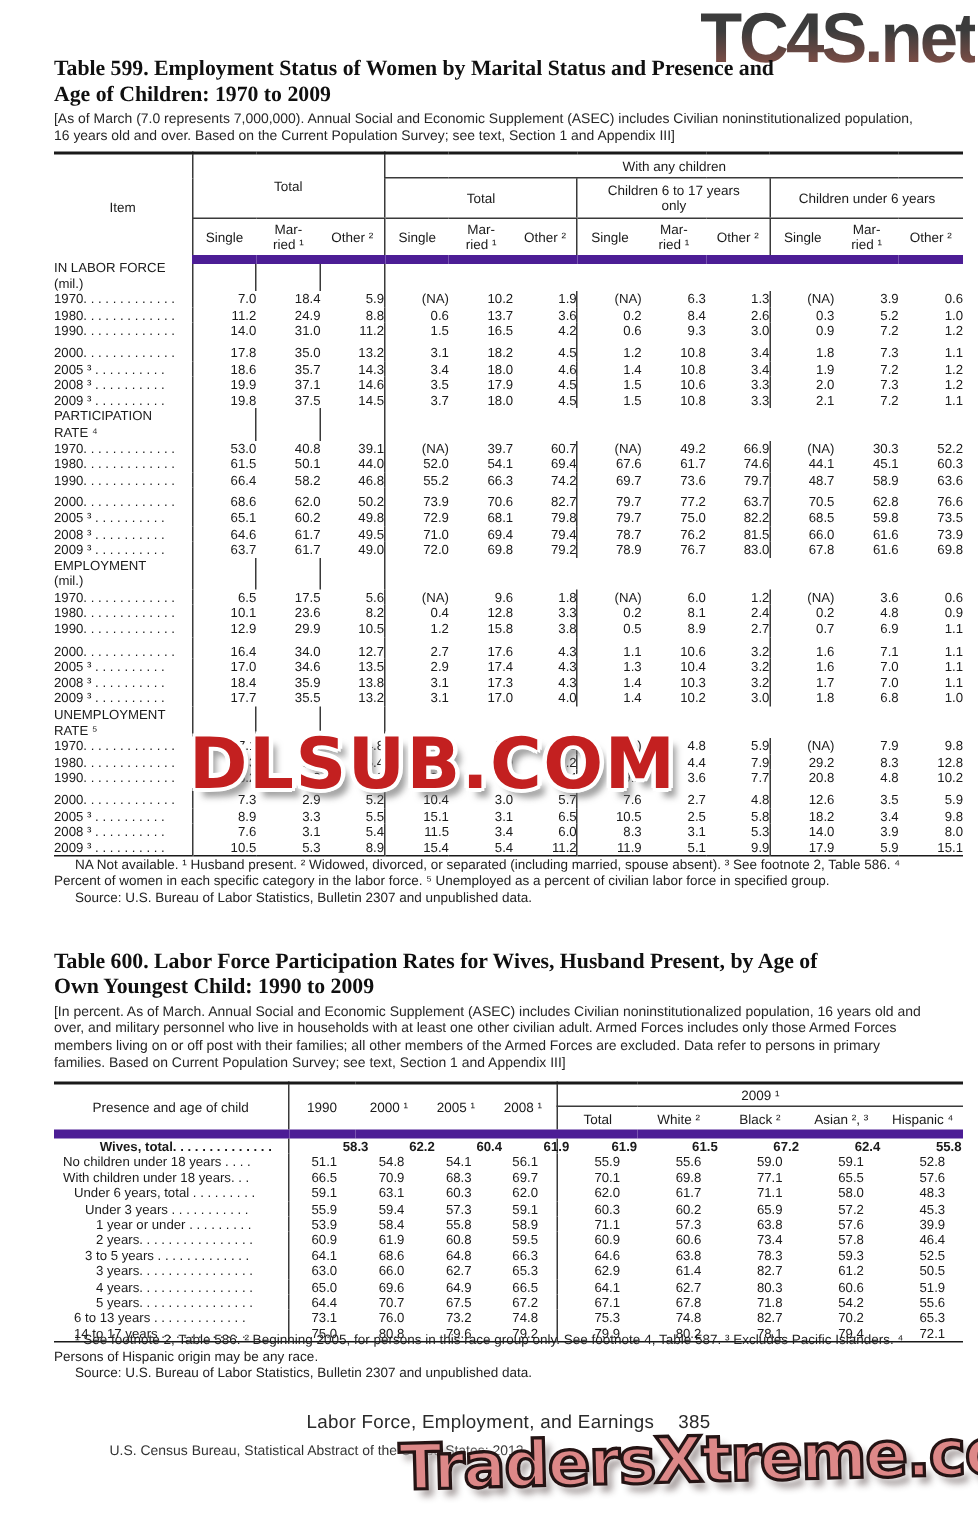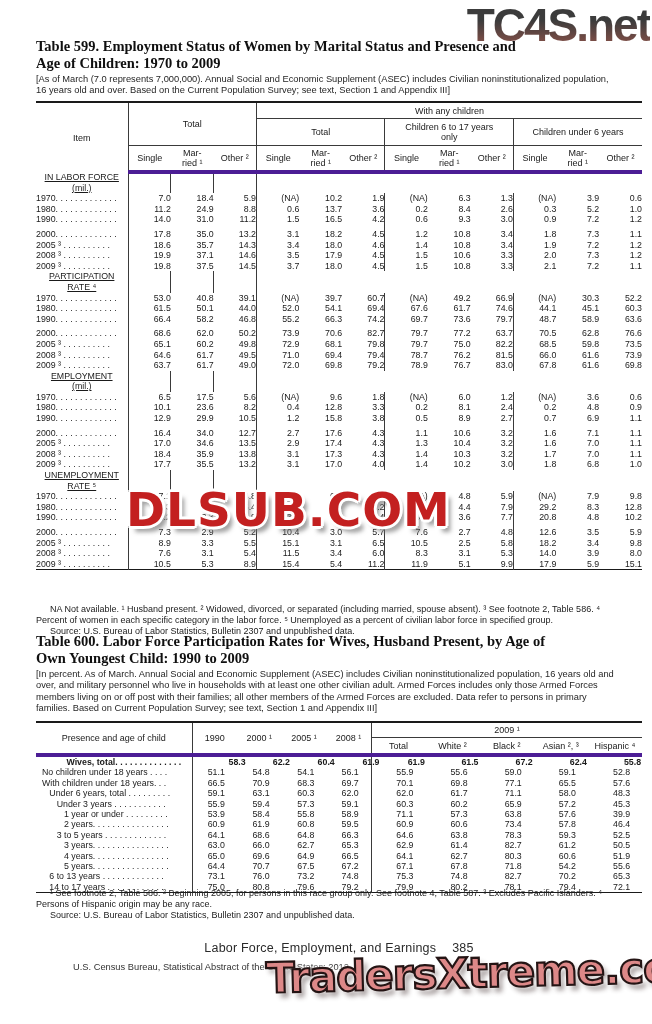--- a/index.html
+++ b/index.html
@@ -12,25 +12,25 @@
   .tbl-note{position:absolute;left:36px;font-size:9.3px;line-height:11.4px;color:#262626;width:578px;}
 
   
   table{border-collapse:collapse;table-layout:fixed;}
   .dtab{position:absolute;left:36px;width:606px;border-top:2px solid #1a1a1a;border-bottom:1px solid #1a1a1a;}
   .dtab th{font-weight:400;font-size:9px;line-height:10px;text-align:center;vertical-align:middle;
            padding:1px 0;white-space:pre-line;color:#1a1a1a;}
   .dtab td{font-size:8.8px;line-height:10.6px;padding:0;color:#1a1a1a;}
   .gs{border-left:1px solid #3a3a3a;}
   .hb{border-bottom:1px solid #3a3a3a;}
-  .hbot{border-bottom:4px solid #4c1d95;}
+  .hbot{border-bottom:6px solid #4c1d95;}
   .sub{vertical-align:bottom;padding-bottom:2px;}
   .val{text-align:right;padding-right:7px;white-space:nowrap;}
   .rowlab{padding-left:8px;white-space:pre;overflow:hidden;}
-  .sec-name{text-align:center;white-space:pre-line;line-height:10.5px;padding-top:3px;text-decoration:underline;}
+  .sec-name{text-align:left;white-space:pre-line;line-height:10.5px;padding-top:3px;}
   tr.gap td{padding-top:4px;}
   tr.bold td{font-weight:700;padding-left:36px;}
 
   
   .t600 td{line-height:10.4px;}
   .t600 .rowlab{padding-left:6px;}
   .t600 .val{padding-right:12px;}
 
   
   .foot{position:absolute;left:36px;width:578px;font-size:9px;line-height:11px;color:#222;}
@@ -555,21 +555,21 @@
           <td class="val">9.9</td>
           <td class="val gs">17.9</td>
           <td class="val">5.9</td>
           <td class="val">15.1</td>
         </tr>
       </tbody>
   </table>
 
   <div class="wm-mid">DLSUB.COM</div>
 
-  <div class="foot" style="top:604px;">
+  <div class="foot" style="top:571px;">
     <p>NA Not available. ¹ Husband present. ² Widowed, divorced, or separated (including married, spouse absent). ³ See footnote 2, Table 586. ⁴ Percent of women in each specific category in the labor force. ⁵ Unemployed as a percent of civilian labor force in specified group.</p>
     <p>Source: U.S. Bureau of Labor Statistics, Bulletin 2307 and unpublished data.</p>
   </div>
 
   <div class="tbl-title" style="top:633px;width:512px;">Table 600. Labor Force Participation Rates for Wives, Husband Present, by Age of Own Youngest Child: 1990 to 2009</div>
   <div class="tbl-note" style="top:669px;">[In percent. As of March. Annual Social and Economic Supplement (ASEC) includes Civilian noninstitutionalized population, 16 years old and over, and military personnel who live in households with at least one other civilian adult. Armed Forces includes only those Armed Forces members living on or off post with their families; all other members of the Armed Forces are excluded. Data refer to persons in primary families. Based on Current Population Survey; see text, Section 1 and Appendix III]</div>
 
   <table class="dtab t600" style="top:721px;">
     <colgroup>
       <col style="width:156px;">

